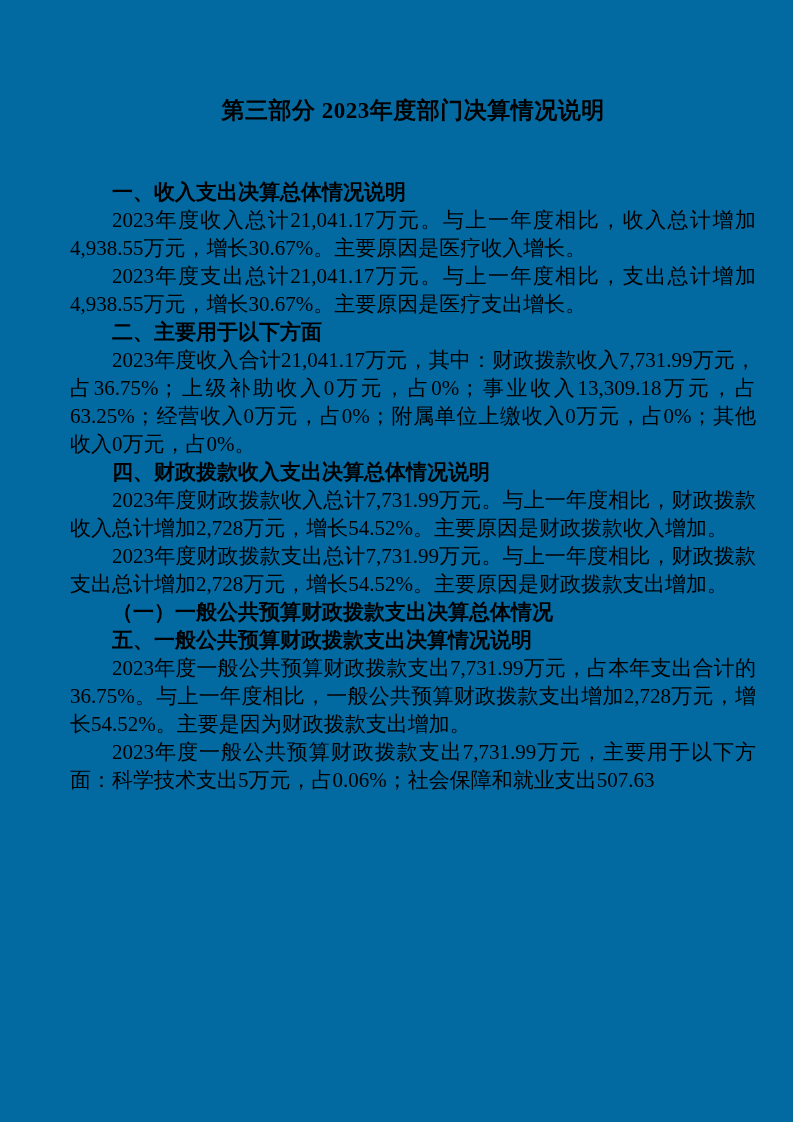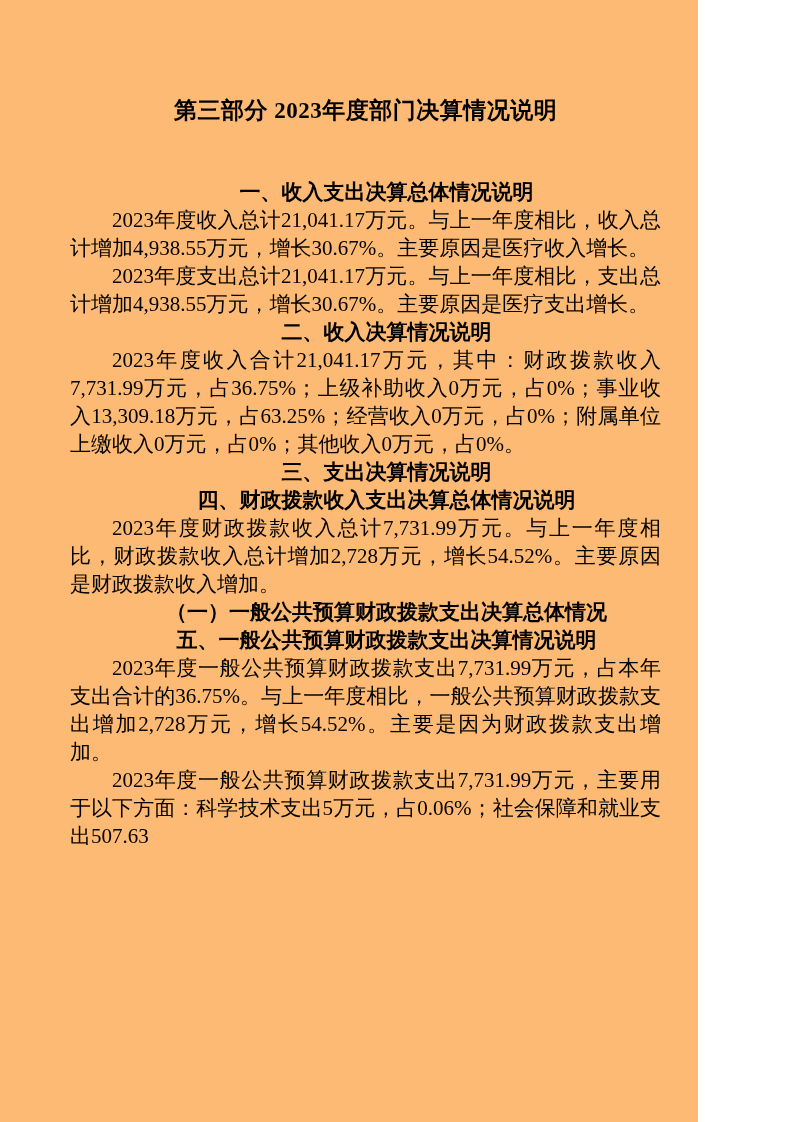--- a/index.html
+++ b/index.html
@@ -9,24 +9,24 @@
   body {
     width: 793px;
     height: 1122px;
     background: #ffffff;
     color: #000000;
     font-family: "Liberation Serif", "DejaVu Serif", serif;
     overflow: hidden;
   }
   .page {
     box-sizing: border-box;
-    width: 698px;
+    width: 793px;
     height: 1122px;
     padding: 94px 37px 0 70px;
-    background: #fdba74;
+    background: #0369a1;
   }
   .doc-title {
     font-size: 23px;
     font-weight: bold;
     line-height: 34px;
     text-align: center;
     margin: 0 0 50px 0;
     font-family: "Liberation Serif", "DejaVu Serif", serif;
     letter-spacing: 0.5px;
     white-space: nowrap;
@@ -38,34 +38,34 @@
     text-align: justify;
   }
   .paragraph {
     text-indent: 2em;
     font-family: "Liberation Serif", "DejaVu Serif", serif;
   }
   .heading, .subheading {
     text-indent: 2em;
     font-weight: bold;
     font-family: "Liberation Sans", "DejaVu Sans", sans-serif;
-    text-align: center;
+    text-align: left;
   }
 </style>
 </head>
 <body>
 
 <div class="page">
   <h1 class="doc-title">第三部分 2023年度部门决算情况说明</h1>
 
   <div class="block heading">一、收入支出决算总体情况说明</div>
   <div class="block paragraph">2023年度收入总计21,041.17万元。与上一年度相比，收入总计增加4,938.55万元，增长30.67%。主要原因是医疗收入增长。</div>
   <div class="block paragraph">2023年度支出总计21,041.17万元。与上一年度相比，支出总计增加4,938.55万元，增长30.67%。主要原因是医疗支出增长。</div>
-  <div class="block heading">二、收入决算情况说明</div>
+  <div class="block heading">二、主要用于以下方面</div>
   <div class="block paragraph">2023年度收入合计21,041.17万元，其中：财政拨款收入7,731.99万元，占36.75%；上级补助收入0万元，占0%；事业收入13,309.18万元，占63.25%；经营收入0万元，占0%；附属单位上缴收入0万元，占0%；其他收入0万元，占0%。</div>
-  <div class="block heading">三、支出决算情况说明</div>
   <div class="block heading">四、财政拨款收入支出决算总体情况说明</div>
   <div class="block paragraph">2023年度财政拨款收入总计7,731.99万元。与上一年度相比，财政拨款收入总计增加2,728万元，增长54.52%。主要原因是财政拨款收入增加。</div>
+  <div class="block paragraph">2023年度财政拨款支出总计7,731.99万元。与上一年度相比，财政拨款支出总计增加2,728万元，增长54.52%。主要原因是财政拨款支出增加。</div>
   <div class="block subheading">（一）一般公共预算财政拨款支出决算总体情况</div>
   <div class="block heading">五、一般公共预算财政拨款支出决算情况说明</div>
   <div class="block paragraph">2023年度一般公共预算财政拨款支出7,731.99万元，占本年支出合计的36.75%。与上一年度相比，一般公共预算财政拨款支出增加2,728万元，增长54.52%。主要是因为财政拨款支出增加。</div>
   <div class="block paragraph">2023年度一般公共预算财政拨款支出7,731.99万元，主要用于以下方面：科学技术支出5万元，占0.06%；社会保障和就业支出507.63</div>
 </div>
 
 </body></html>

